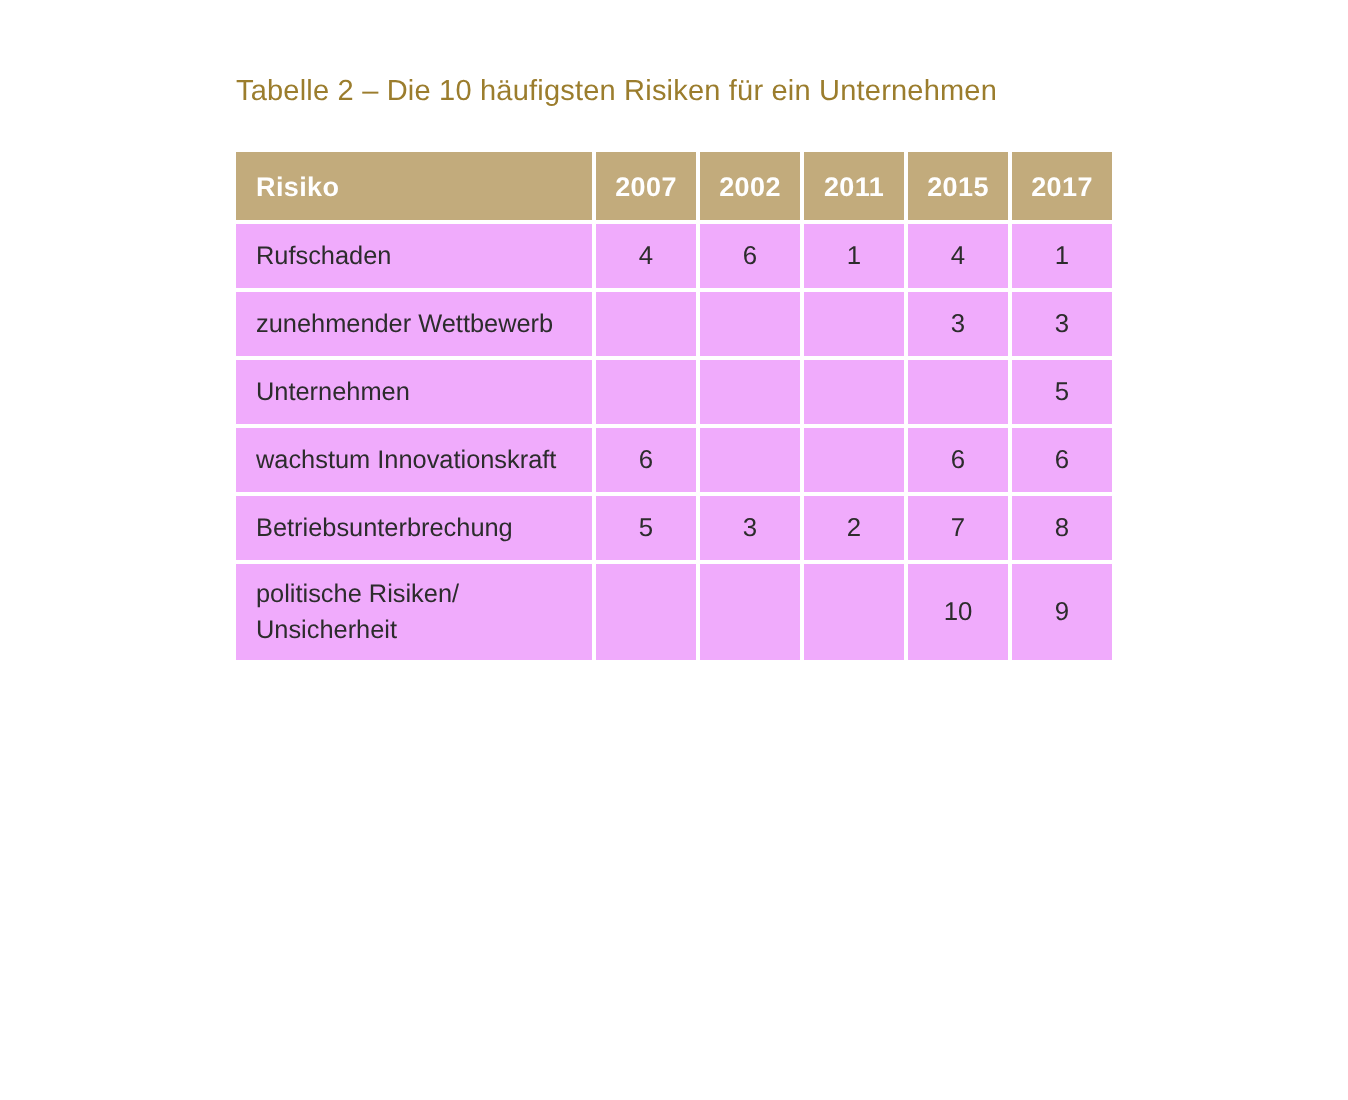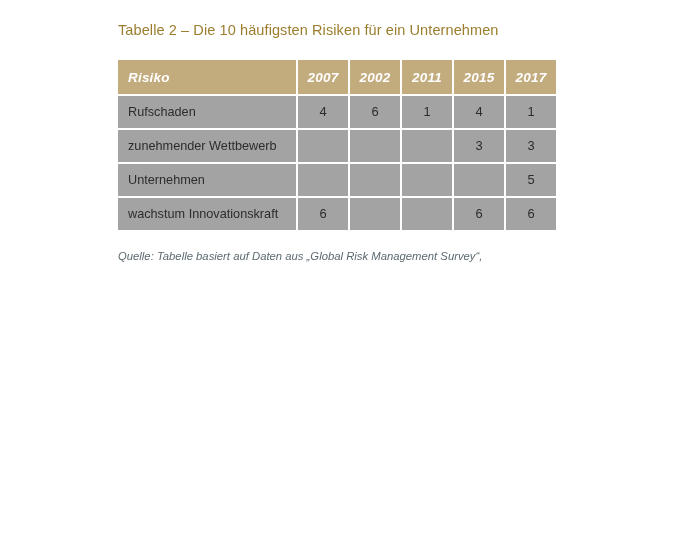--- a/index.html
+++ b/index.html
@@ -13,21 +13,21 @@
     background: #ffffff;
     font-family: "Liberation Sans", sans-serif;
     -webkit-font-smoothing: antialiased;
     overflow: hidden;
   }
   .page {
     position: relative;
     width: 674px;
     height: 550px;
     box-sizing: border-box;
-    padding: 22px 0 0 118px;
+    padding: 38px 0 0 118px;
   }
   .table-title {
     color: #9b7d2d;
     font-size: 14.5px;
     font-weight: 400;
     letter-spacing: 0.1px;
     line-height: 1.2;
     margin: 0 0 19px 0;
     white-space: nowrap;
   }
@@ -48,29 +48,27 @@
     font-weight: bold;
     height: 34px;
     padding: 0 10px;
     margin: 0;
     letter-spacing: 0.2px;
     box-sizing: border-box;
     vertical-align: middle;
   }
   .risk-table thead th.h-risk {
     text-align: left;
-    font-style: italic;
   }
   .risk-table thead th.h-year {
     padding: 0;
-    font-style: italic;
   }
 
   .risk-table tbody td {
-    background: #a3a3a3;
+    background: #f0abfc;
     color: #2c2c2c;
     font-size: 12.7px;
     font-weight: 400;
     padding: 0 10px;
     box-sizing: border-box;
     vertical-align: middle;
     line-height: 1.42;
   }
   .risk-table tbody td.cell-risk {
     text-align: left;
@@ -145,20 +143,35 @@
           <td class="cell-val">5</td>
         </tr>
         <tr class="r1">
           <td class="cell-risk">wachstum Innovationskraft</td>
           <td class="cell-val">6</td>
           <td class="cell-val"></td>
           <td class="cell-val"></td>
           <td class="cell-val">6</td>
           <td class="cell-val">6</td>
         </tr>
+        <tr class="r1">
+          <td class="cell-risk">Betriebsunterbrechung</td>
+          <td class="cell-val">5</td>
+          <td class="cell-val">3</td>
+          <td class="cell-val">2</td>
+          <td class="cell-val">7</td>
+          <td class="cell-val">8</td>
+        </tr>
+        <tr class="r2">
+          <td class="cell-risk">politische Risiken/<br>Unsicherheit</td>
+          <td class="cell-val"></td>
+          <td class="cell-val"></td>
+          <td class="cell-val"></td>
+          <td class="cell-val">10</td>
+          <td class="cell-val">9</td>
+        </tr>
       </tbody>
   </table>
 
   <div class="source-note">
-    <span>Quelle: Tabelle basiert auf Daten aus „Global Risk Management Survey“,</span>
   </div>
 
 </div>
 
 </body></html>

